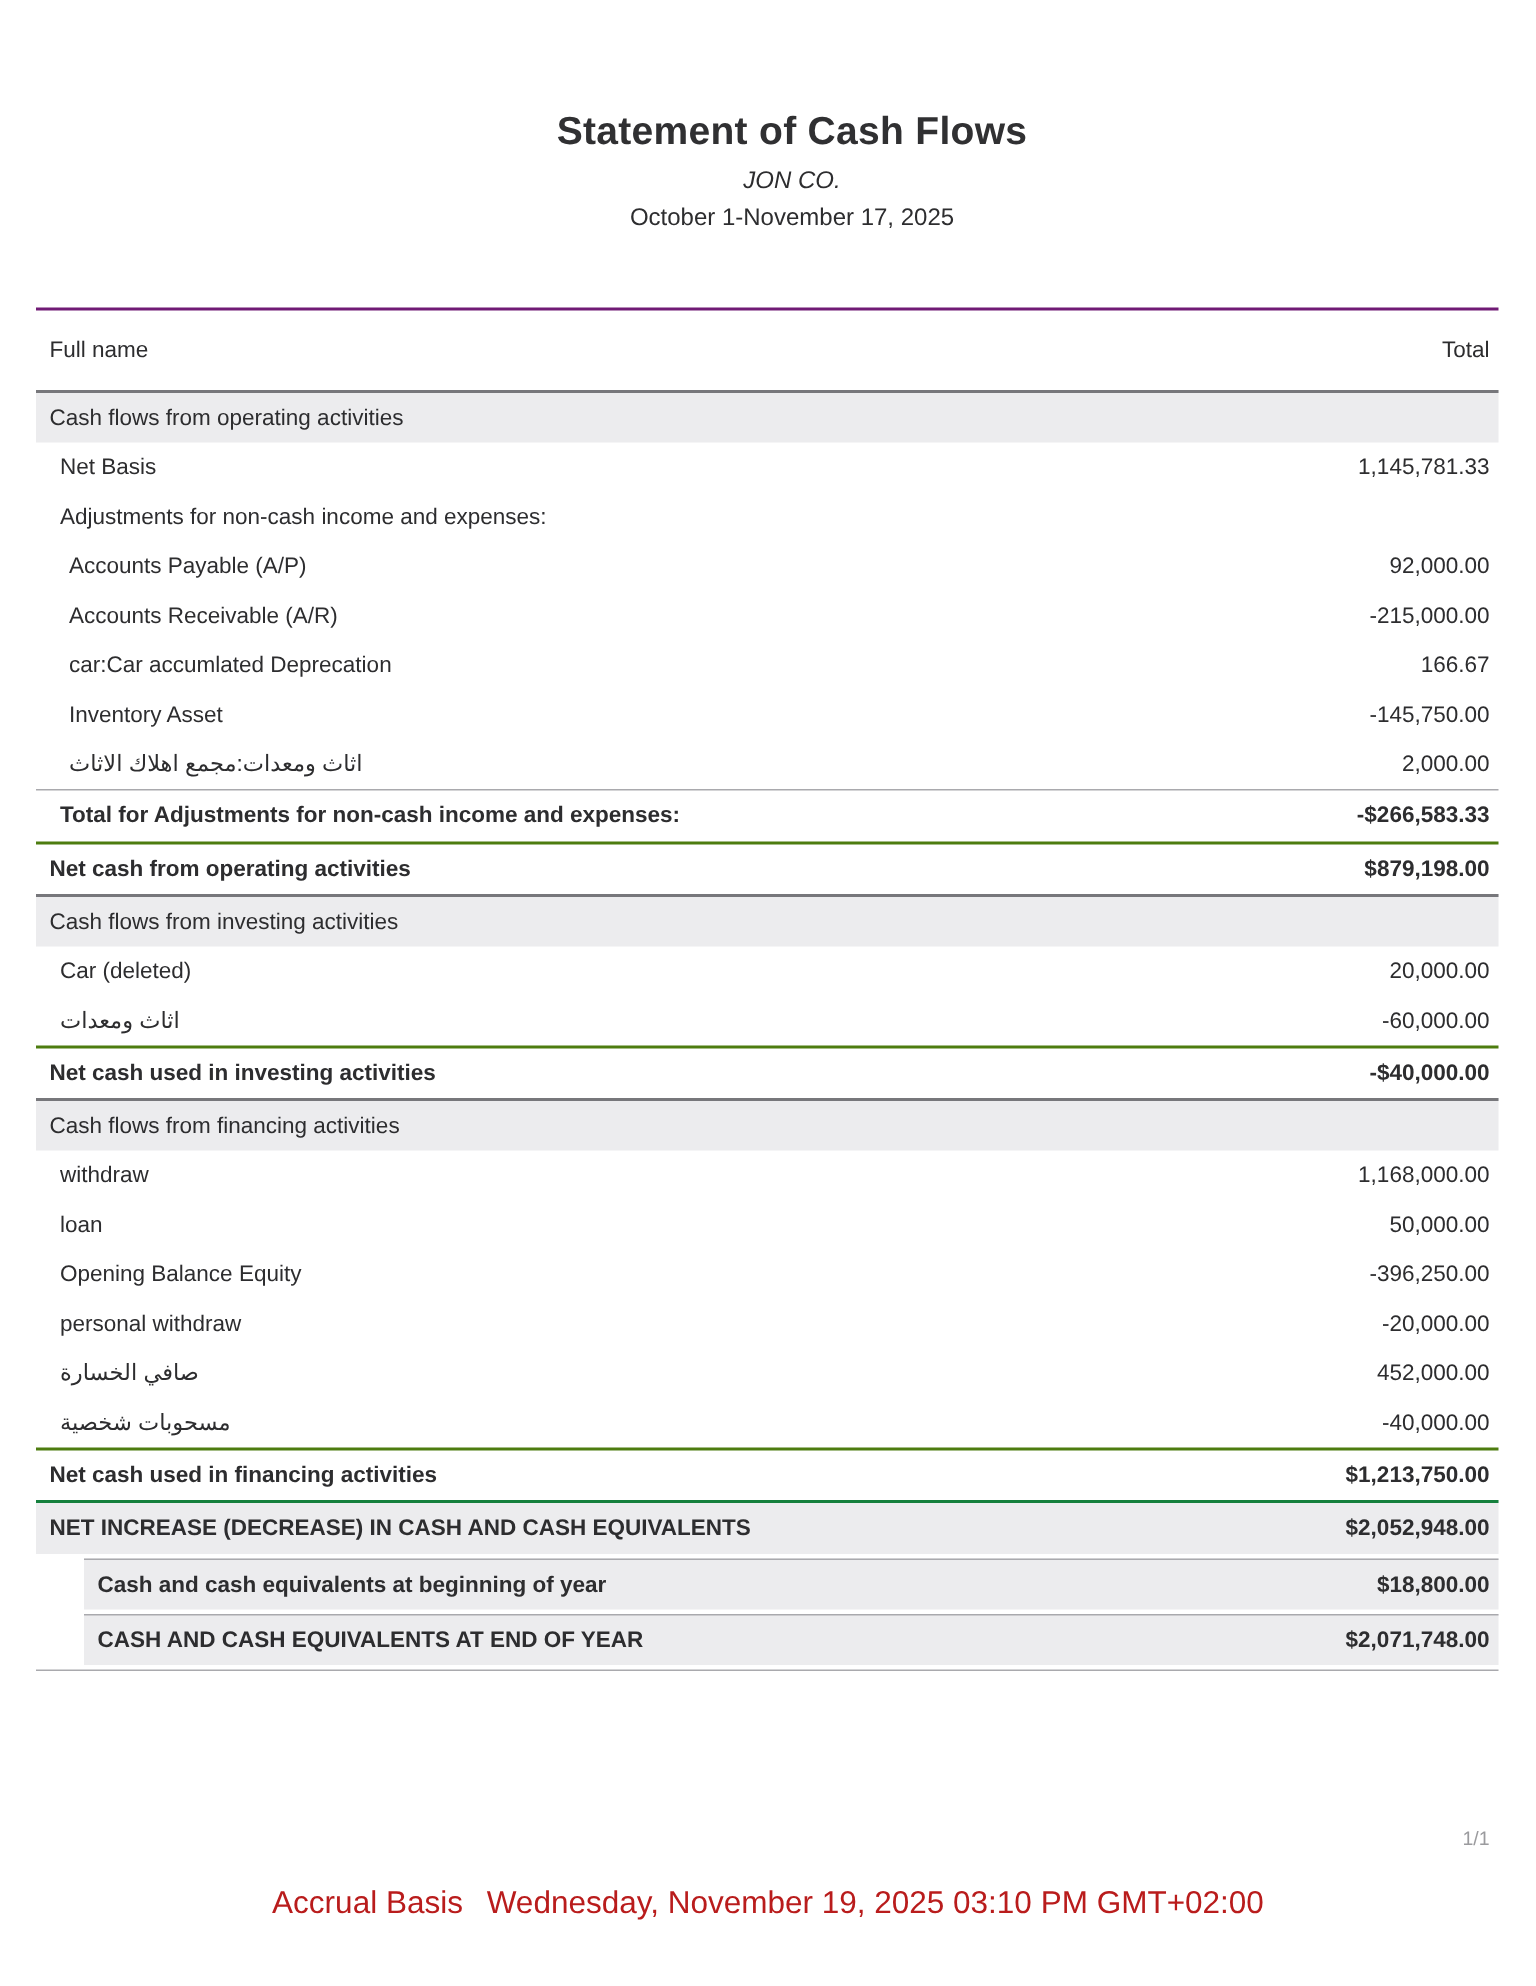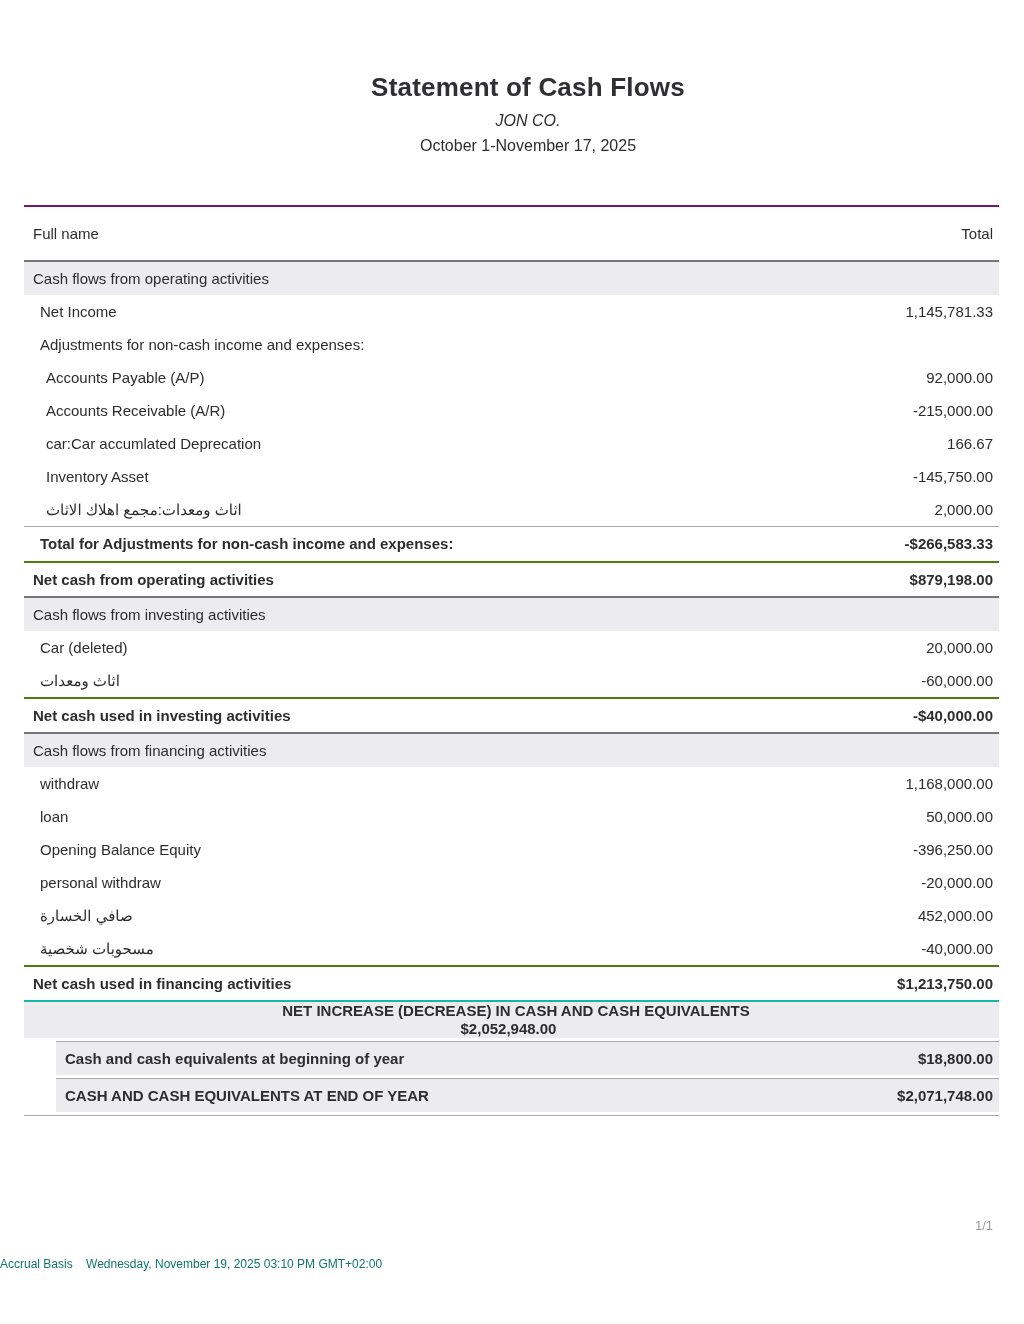--- a/index.html
+++ b/index.html
@@ -33,35 +33,35 @@
   .lvl3 { padding-left: 22px; }
   .row.item { min-height: 33px; }
   .row.section {
     background: #ececee; border-top: 2px solid #77777b;
     min-height: 35px; color: #3a3a3c;
   }
   .row.subtotal { font-weight: bold; border-top: 1px solid #a9a9ad; min-height: 35px; }
   .row.total    { font-weight: bold; border-top: 2px solid #4d7c0f; min-height: 35px; }
   .row.summary-first {
     font-weight: bold; background: #ececee;
-    border-top: 2px solid #14b8a6; min-height: 36px; flex-direction: column;
+    border-top: 2px solid #15803d; min-height: 36px;
   }
   .row.summary {
     font-weight: bold; background: #ececee;
     border-top: 1px solid #a9a9ad; margin-top: 3px; min-height: 34px; margin-left: 32px;
   }
   .table-end { border-top: 1px solid #a9a9ad; margin-top: 3px; height: 0; }
 
   .page-number {
     position: absolute; right: 31px; top: 1218px;
     font-size: 13px; color: #9b9b9e;
   }
   .report-footer {
     position: absolute; left: 0; top: 1257px; width: 100%;
-    text-align: left; font-size: 12px; color: #0f766e;
+    text-align: center; font-size: 21px; color: #b91c1c;
   }
   .report-footer .basis { margin-right: 10px; }
 </style>
 </head>
 <body>
 
 <div class="report-header">
   <div class="report-title">Statement of Cash Flows</div>
   <div class="report-company">JON CO.</div>
   <div class="report-period">October 1-November 17, 2025</div>
@@ -71,21 +71,21 @@
   <div class="cols">
     <span>Full name</span>
     <span>Total</span>
   </div>
   <div>
       <div class="row section">
         <span class="name lvl1">Cash flows from operating activities</span>
         <span class="value"></span>
       </div>
       <div class="row item">
-        <span class="name lvl2">Net Income</span>
+        <span class="name lvl2">Net Basis</span>
         <span class="value">1,145,781.33</span>
       </div>
       <div class="row item">
         <span class="name lvl2">Adjustments for non-cash income and expenses:</span>
         <span class="value"></span>
       </div>
       <div class="row item">
         <span class="name lvl3">Accounts Payable (A/P)</span>
         <span class="value">92,000.00</span>
       </div>

